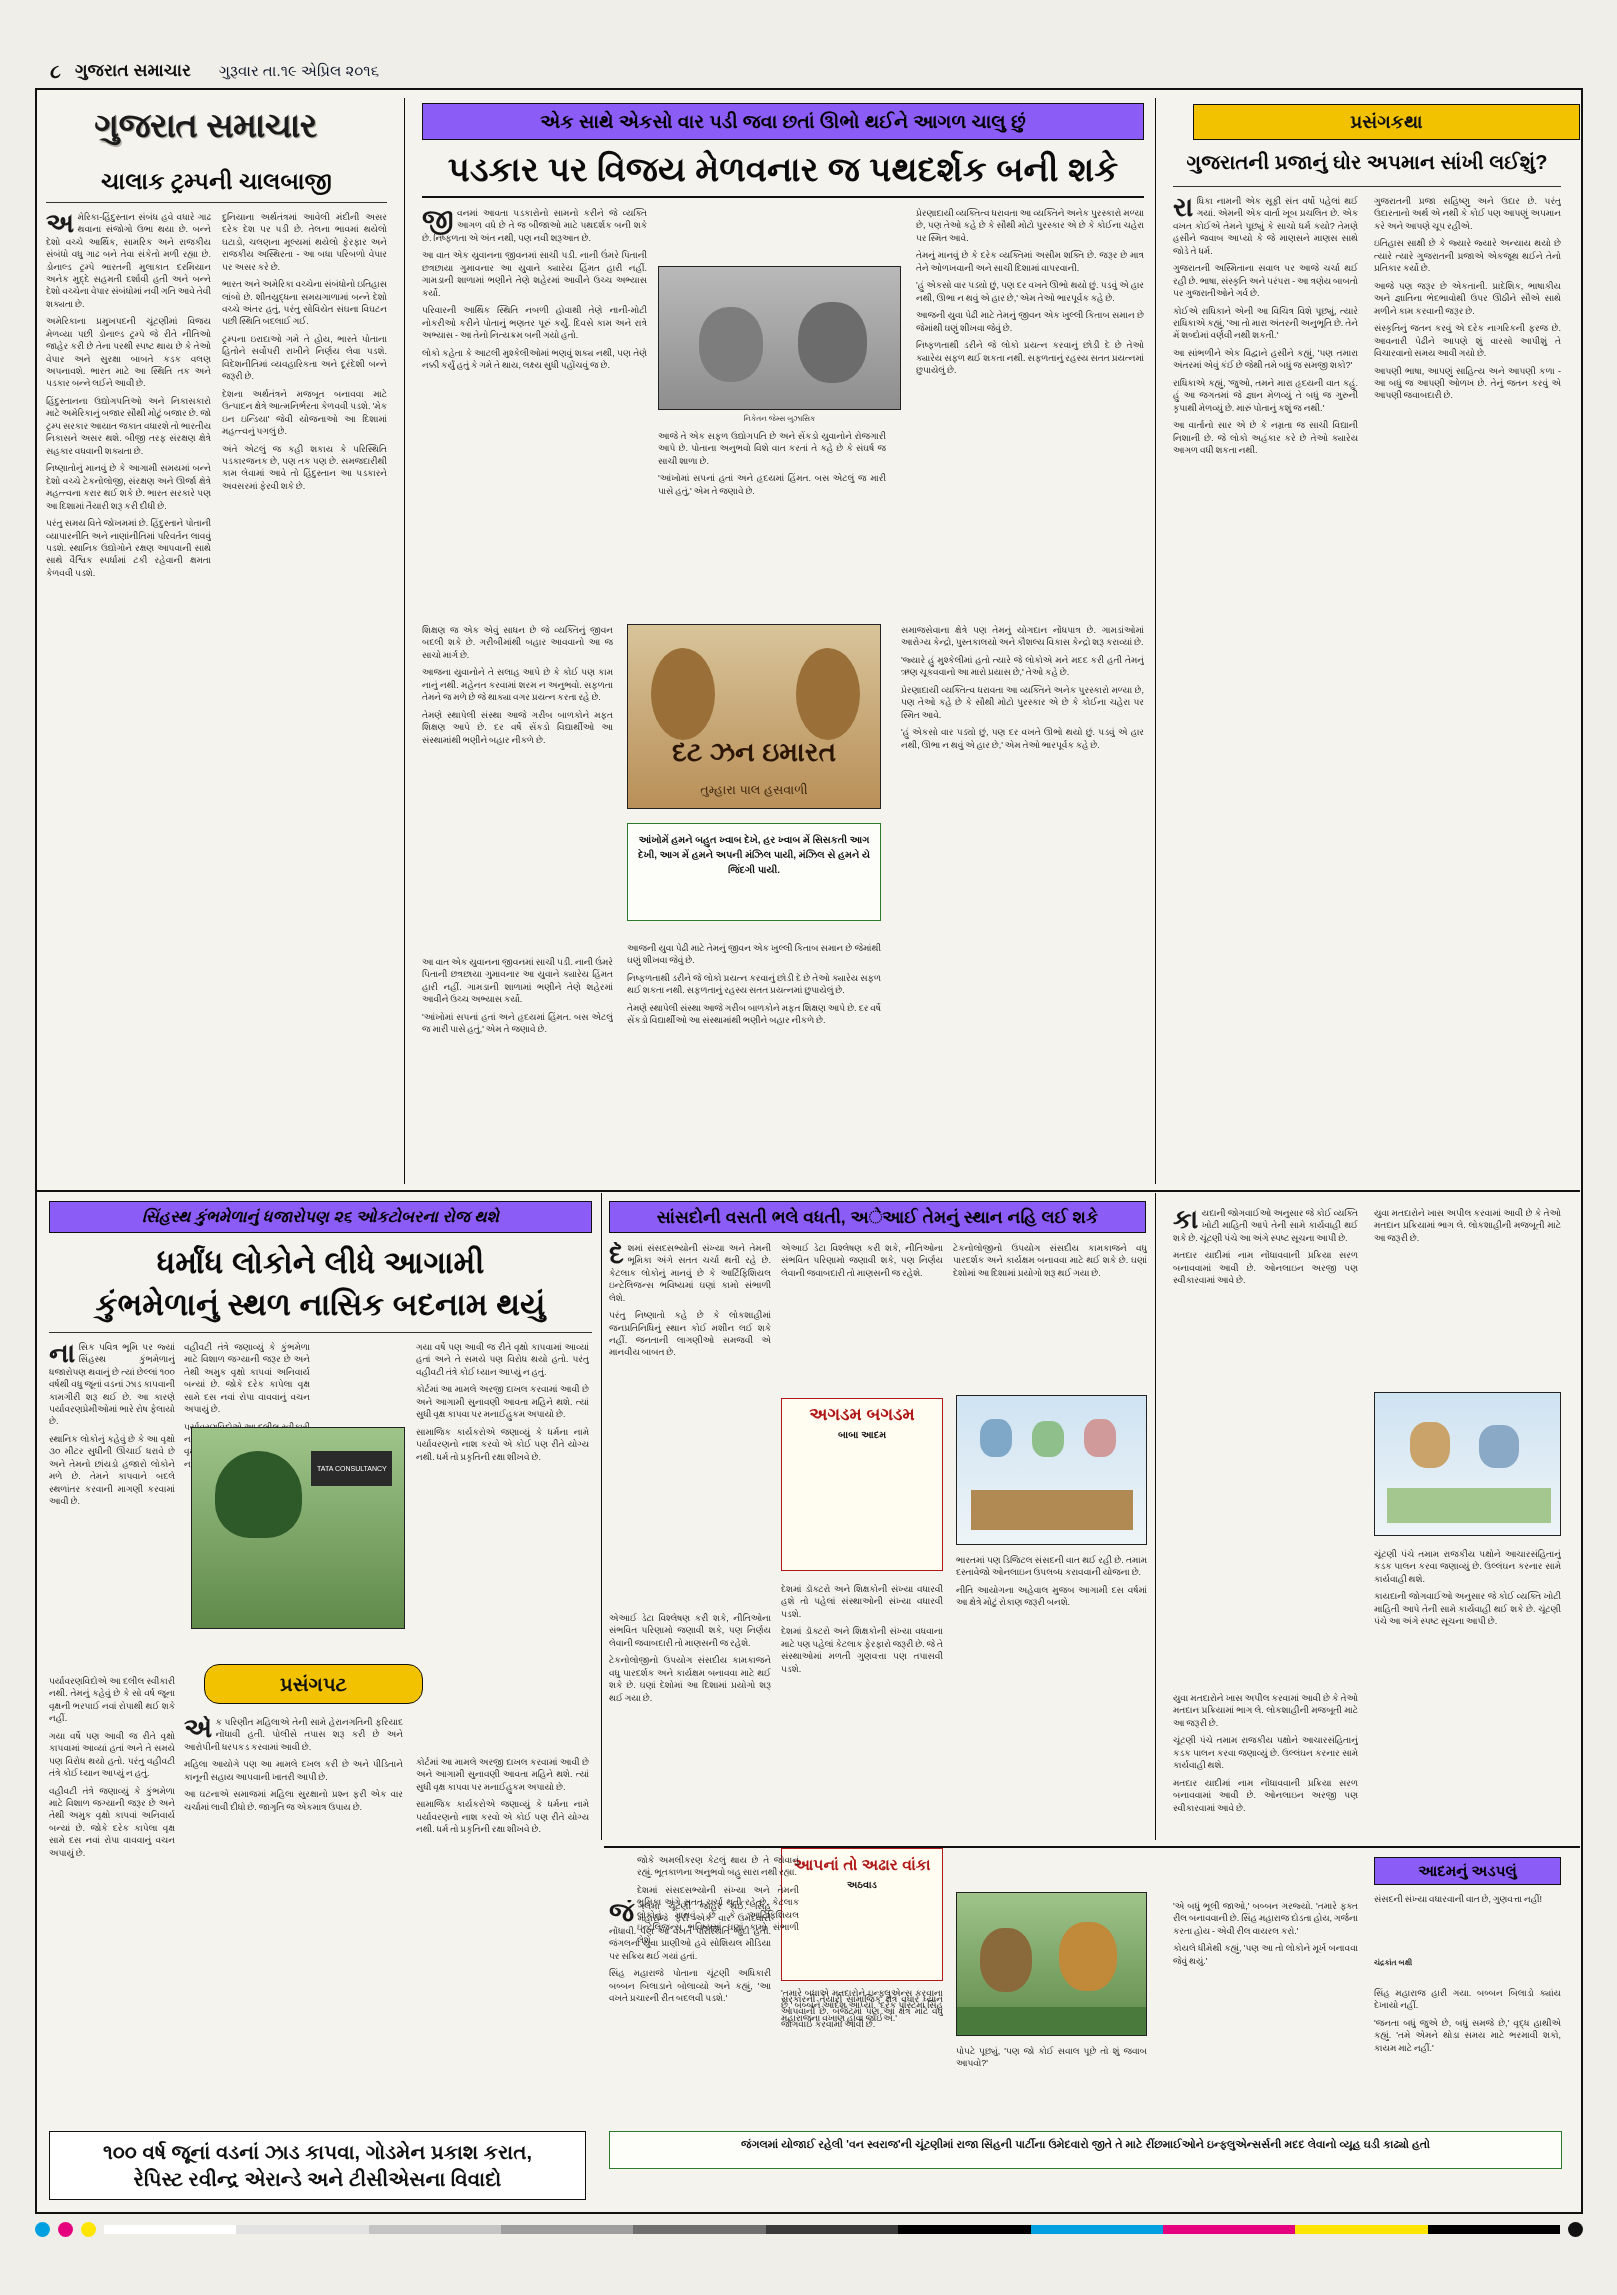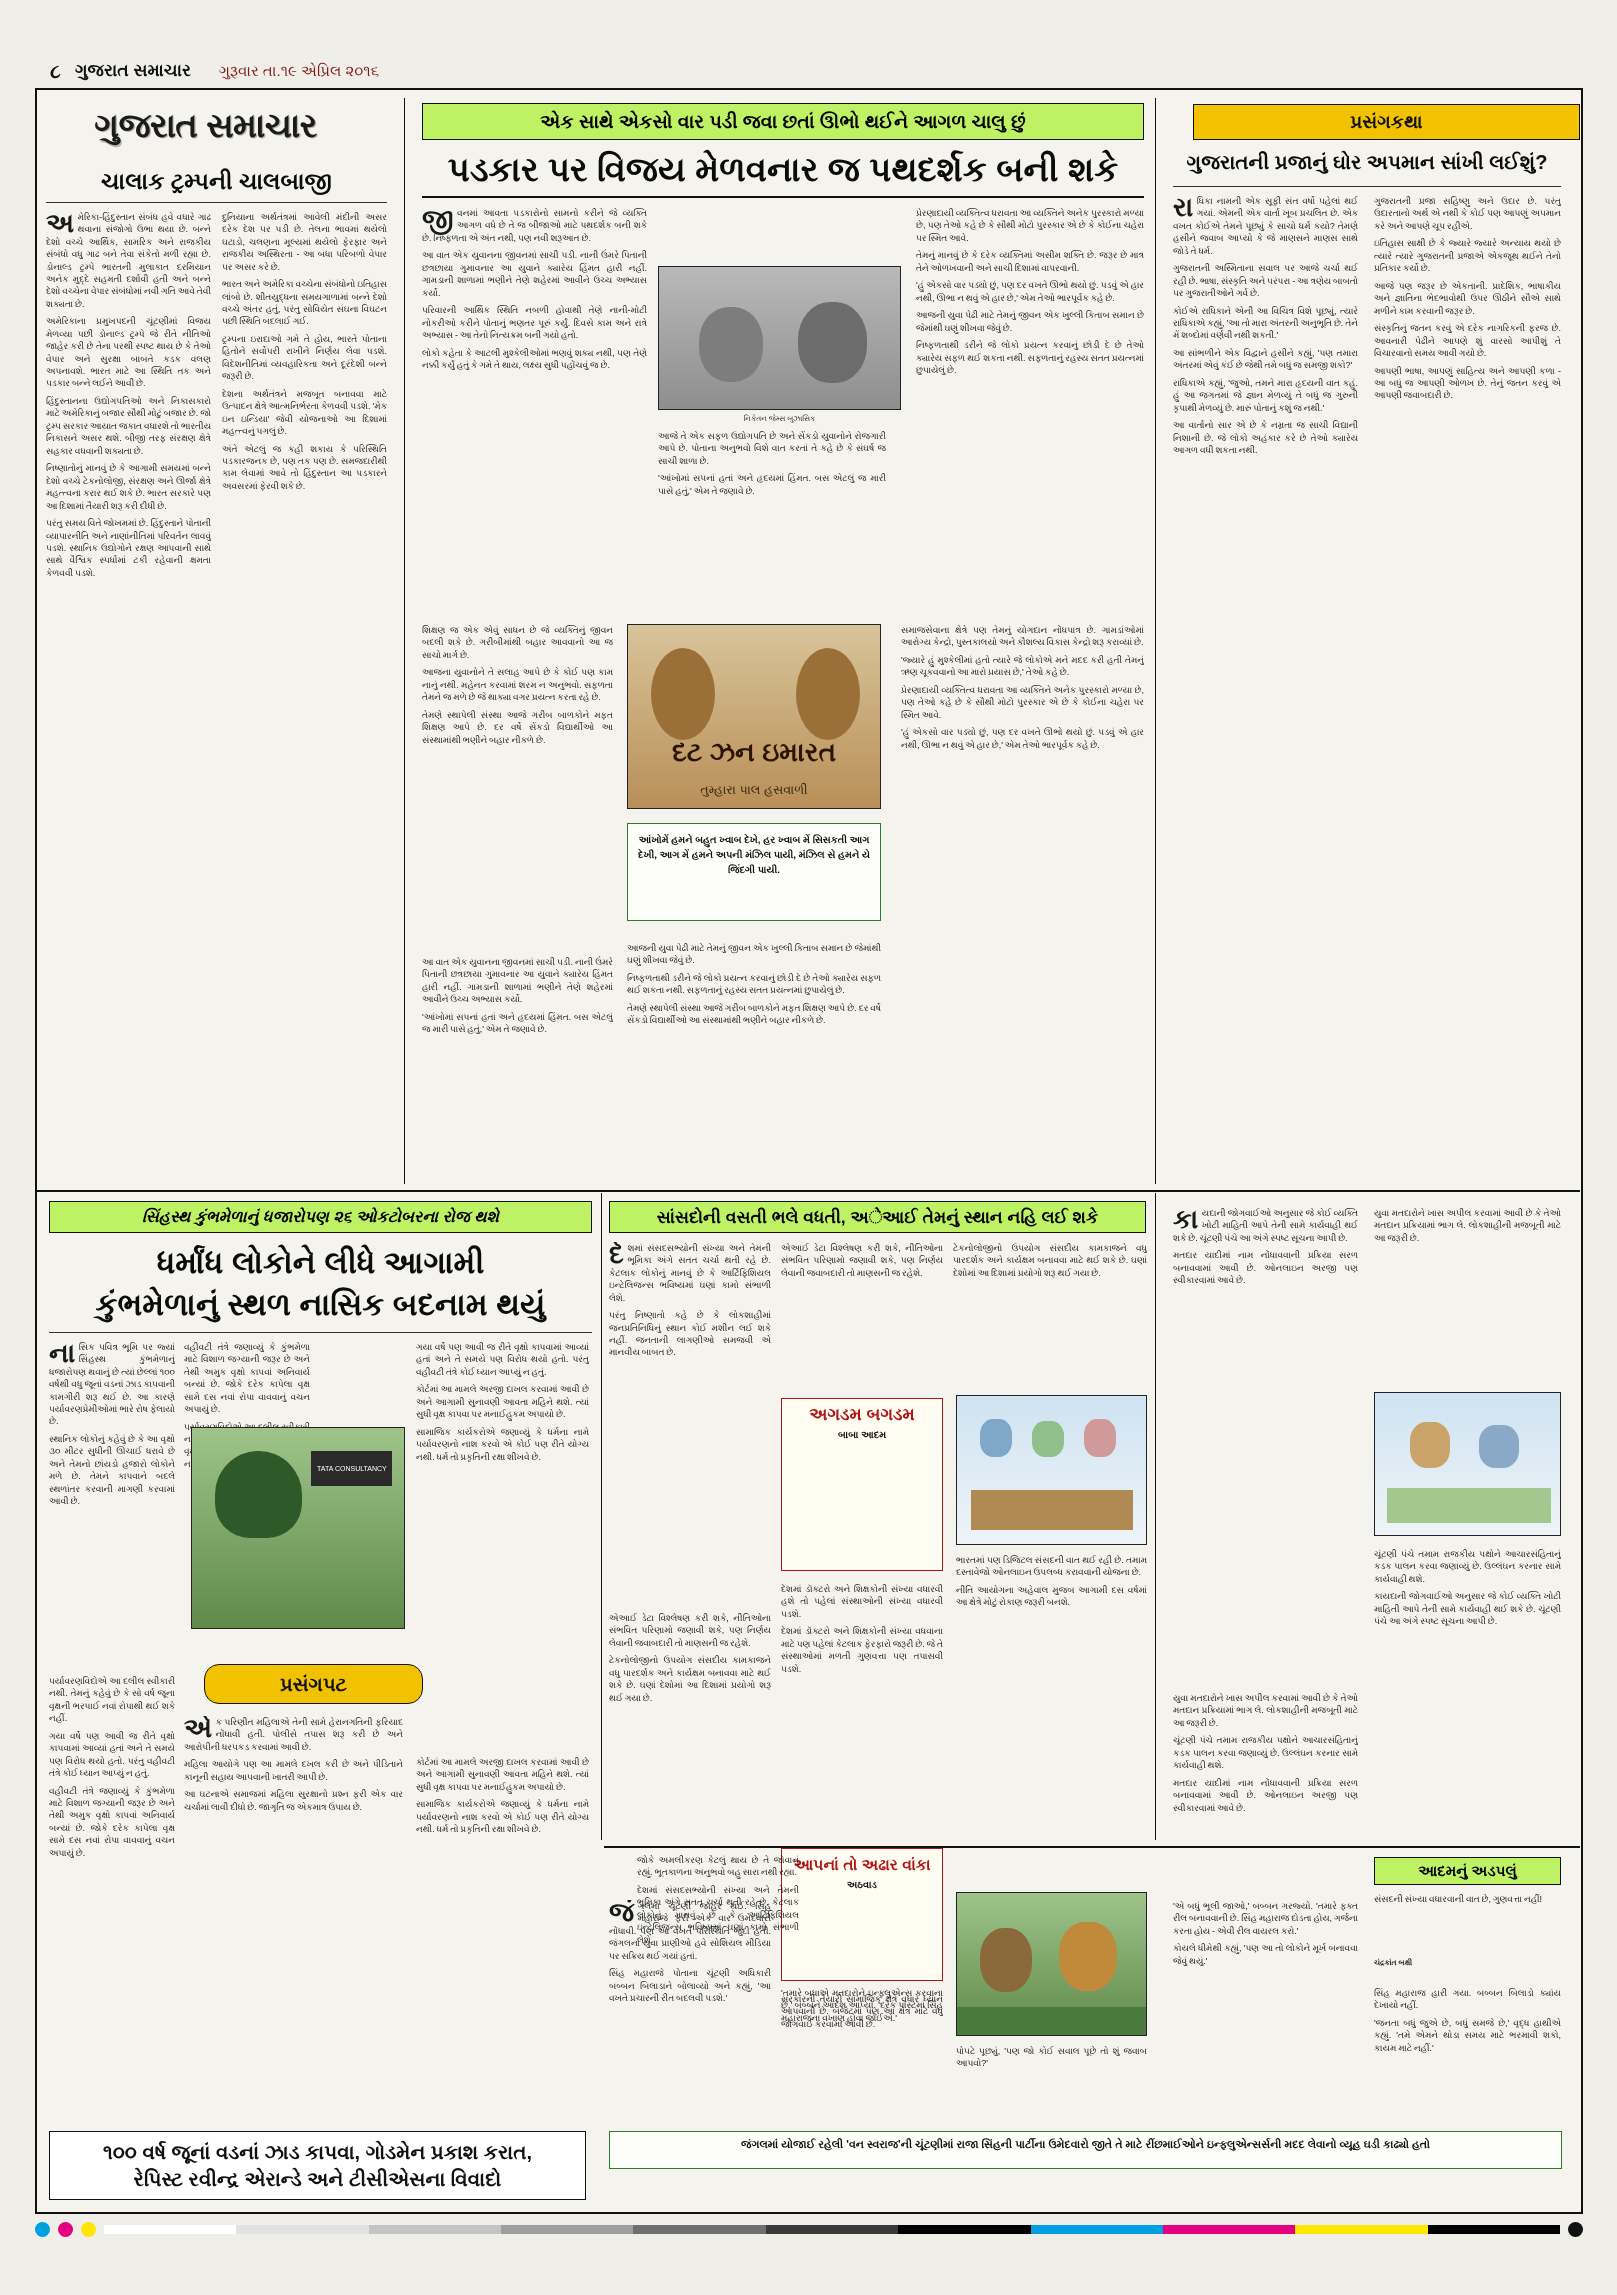--- a/index.html
+++ b/index.html
@@ -37,21 +37,21 @@
     position: absolute;
     left: 75px; top: 60px;
     font-size: 17.3px;
     color: #111;
     font-weight: bold;
   }
   .top-date {
     position: absolute;
     left: 219px; top: 62px;
     font-size: 15px;
-    color: #7f1d1d;
+    color: #0f172a;
   }
 
   
   .frame {
     position: absolute;
     left: 35px; top: 88px;
     width: 1548px; height: 2126px;
     border: 2.3px solid #111;
     box-sizing: border-box;
     background: #f4f3ee;
@@ -103,21 +103,21 @@
     font-weight: bold;
     color: #1b1b1b;
     letter-spacing: -0.6px;
     text-shadow: 1.2px 1.2px 0 #b9b6ad;
   }
 
   .boxed-title {
     position: absolute;
     box-sizing: border-box;
     border: 1.7px solid #111;
-    background: #bef264;
+    background: #8b5cf6;
     display: flex;
     align-items: center;
     justify-content: center;
     text-align: center;
     font-weight: bold;
   }
   .yellow-title {
     background: #f2c200;
     border: 1.7px solid #111;
     box-sizing: border-box;

